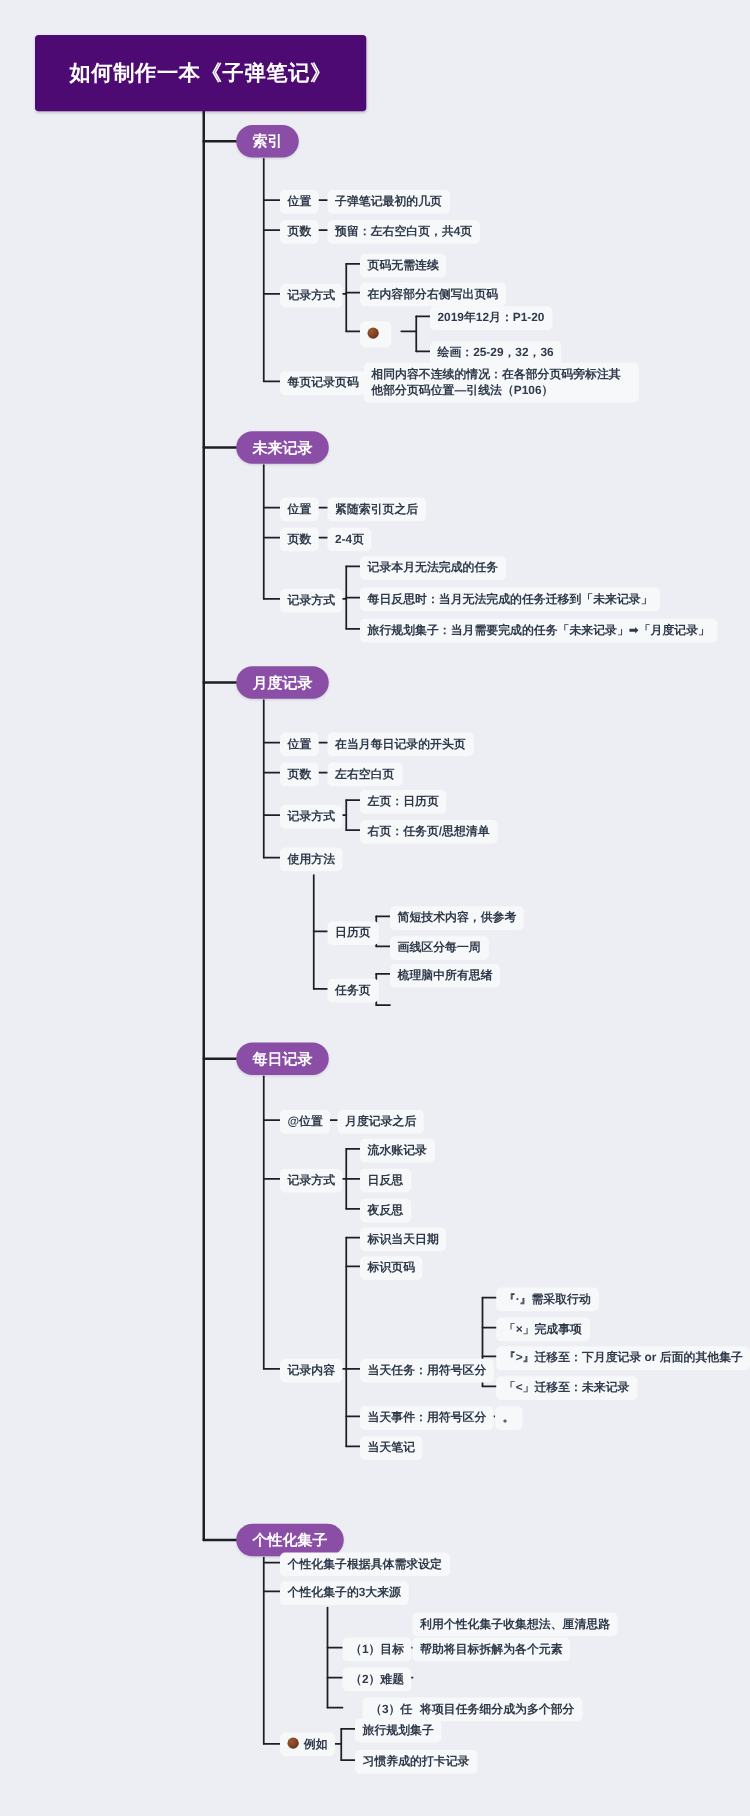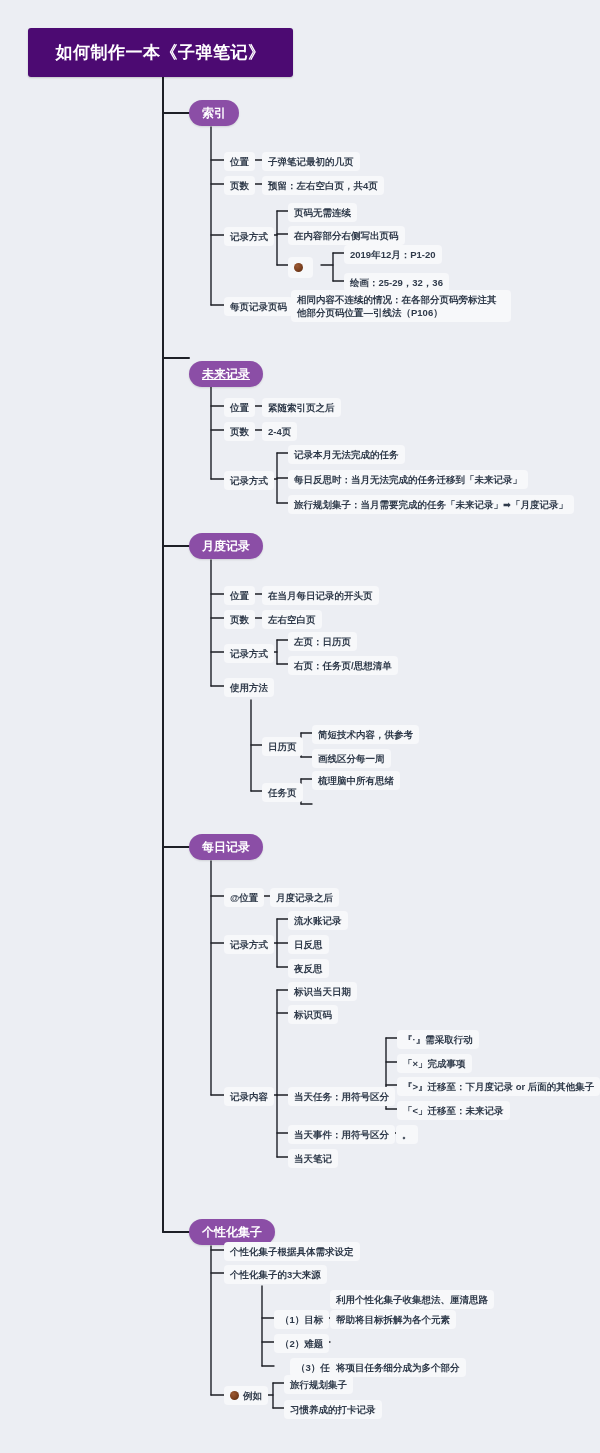--- a/index.html
+++ b/index.html
@@ -20,21 +20,21 @@
     position: absolute;
     left: 0; top: 0;
     width: 600px; height: 1453px;
     pointer-events: none;
   }
 
   
   .root-title {
     position: absolute;
     left: 28px; top: 28px;
-    width: 265px; height: 49px;
+    width: 265px; height: 61px;
     background: #4c0a72;
     border-radius: 3px;
     display: flex;
     align-items: center;
     justify-content: center;
     color: #ffffff;
     font-size: 17px;
     font-weight: bold;
     letter-spacing: 0.5px;
     box-shadow: 0 1px 2px rgba(0,0,0,0.18);
@@ -240,21 +240,21 @@
   <div class="chip" style="left:288px; top:203px;">页码无需连续</div>
   <div class="chip" style="left:288px; top:226px;">在内容部分右侧写出页码</div>
   <div class="chip emoji-only" style="left:288px; top:257px;">
     <span class="emoji"></span><span></span>
   </div>
   <div class="chip" style="left:344px; top:245px;">2019年12月：P1-20</div>
   <div class="chip" style="left:344px; top:273px;">绘画：25-29，32，36</div>
   <div class="chip" style="left:224px; top:297px;">每页记录页码</div>
   <div class="chip wrap" style="left:291px; top:290px; width:220px;">相同内容不连续的情况：在各部分页码旁标注其他部分页码位置—引线法（P106）</div>
 
-  <div class="pill" style="left:189px; top:361px;text-decoration:underline;">未来记录</div>
+  <div class="pill" style="left:189px; top:345px;">未来记录</div>
 
   <div class="chip" style="left:224px; top:398px;">位置</div>
   <div class="chip" style="left:262px; top:398px;">紧随索引页之后</div>
   <div class="chip" style="left:224px; top:422px;">页数</div>
   <div class="chip" style="left:262px; top:422px;">2-4页</div>
   <div class="chip" style="left:224px; top:471px;">记录方式</div>
   <div class="chip" style="left:288px; top:445px;">记录本月无法完成的任务</div>
   <div class="chip" style="left:288px; top:470px;">每日反思时：当月无法完成的任务迁移到「未来记录」</div>
   <div class="chip" style="left:288px; top:495px;">旅行规划集子：当月需要完成的任务「未来记录」➡「月度记录」</div>
 

